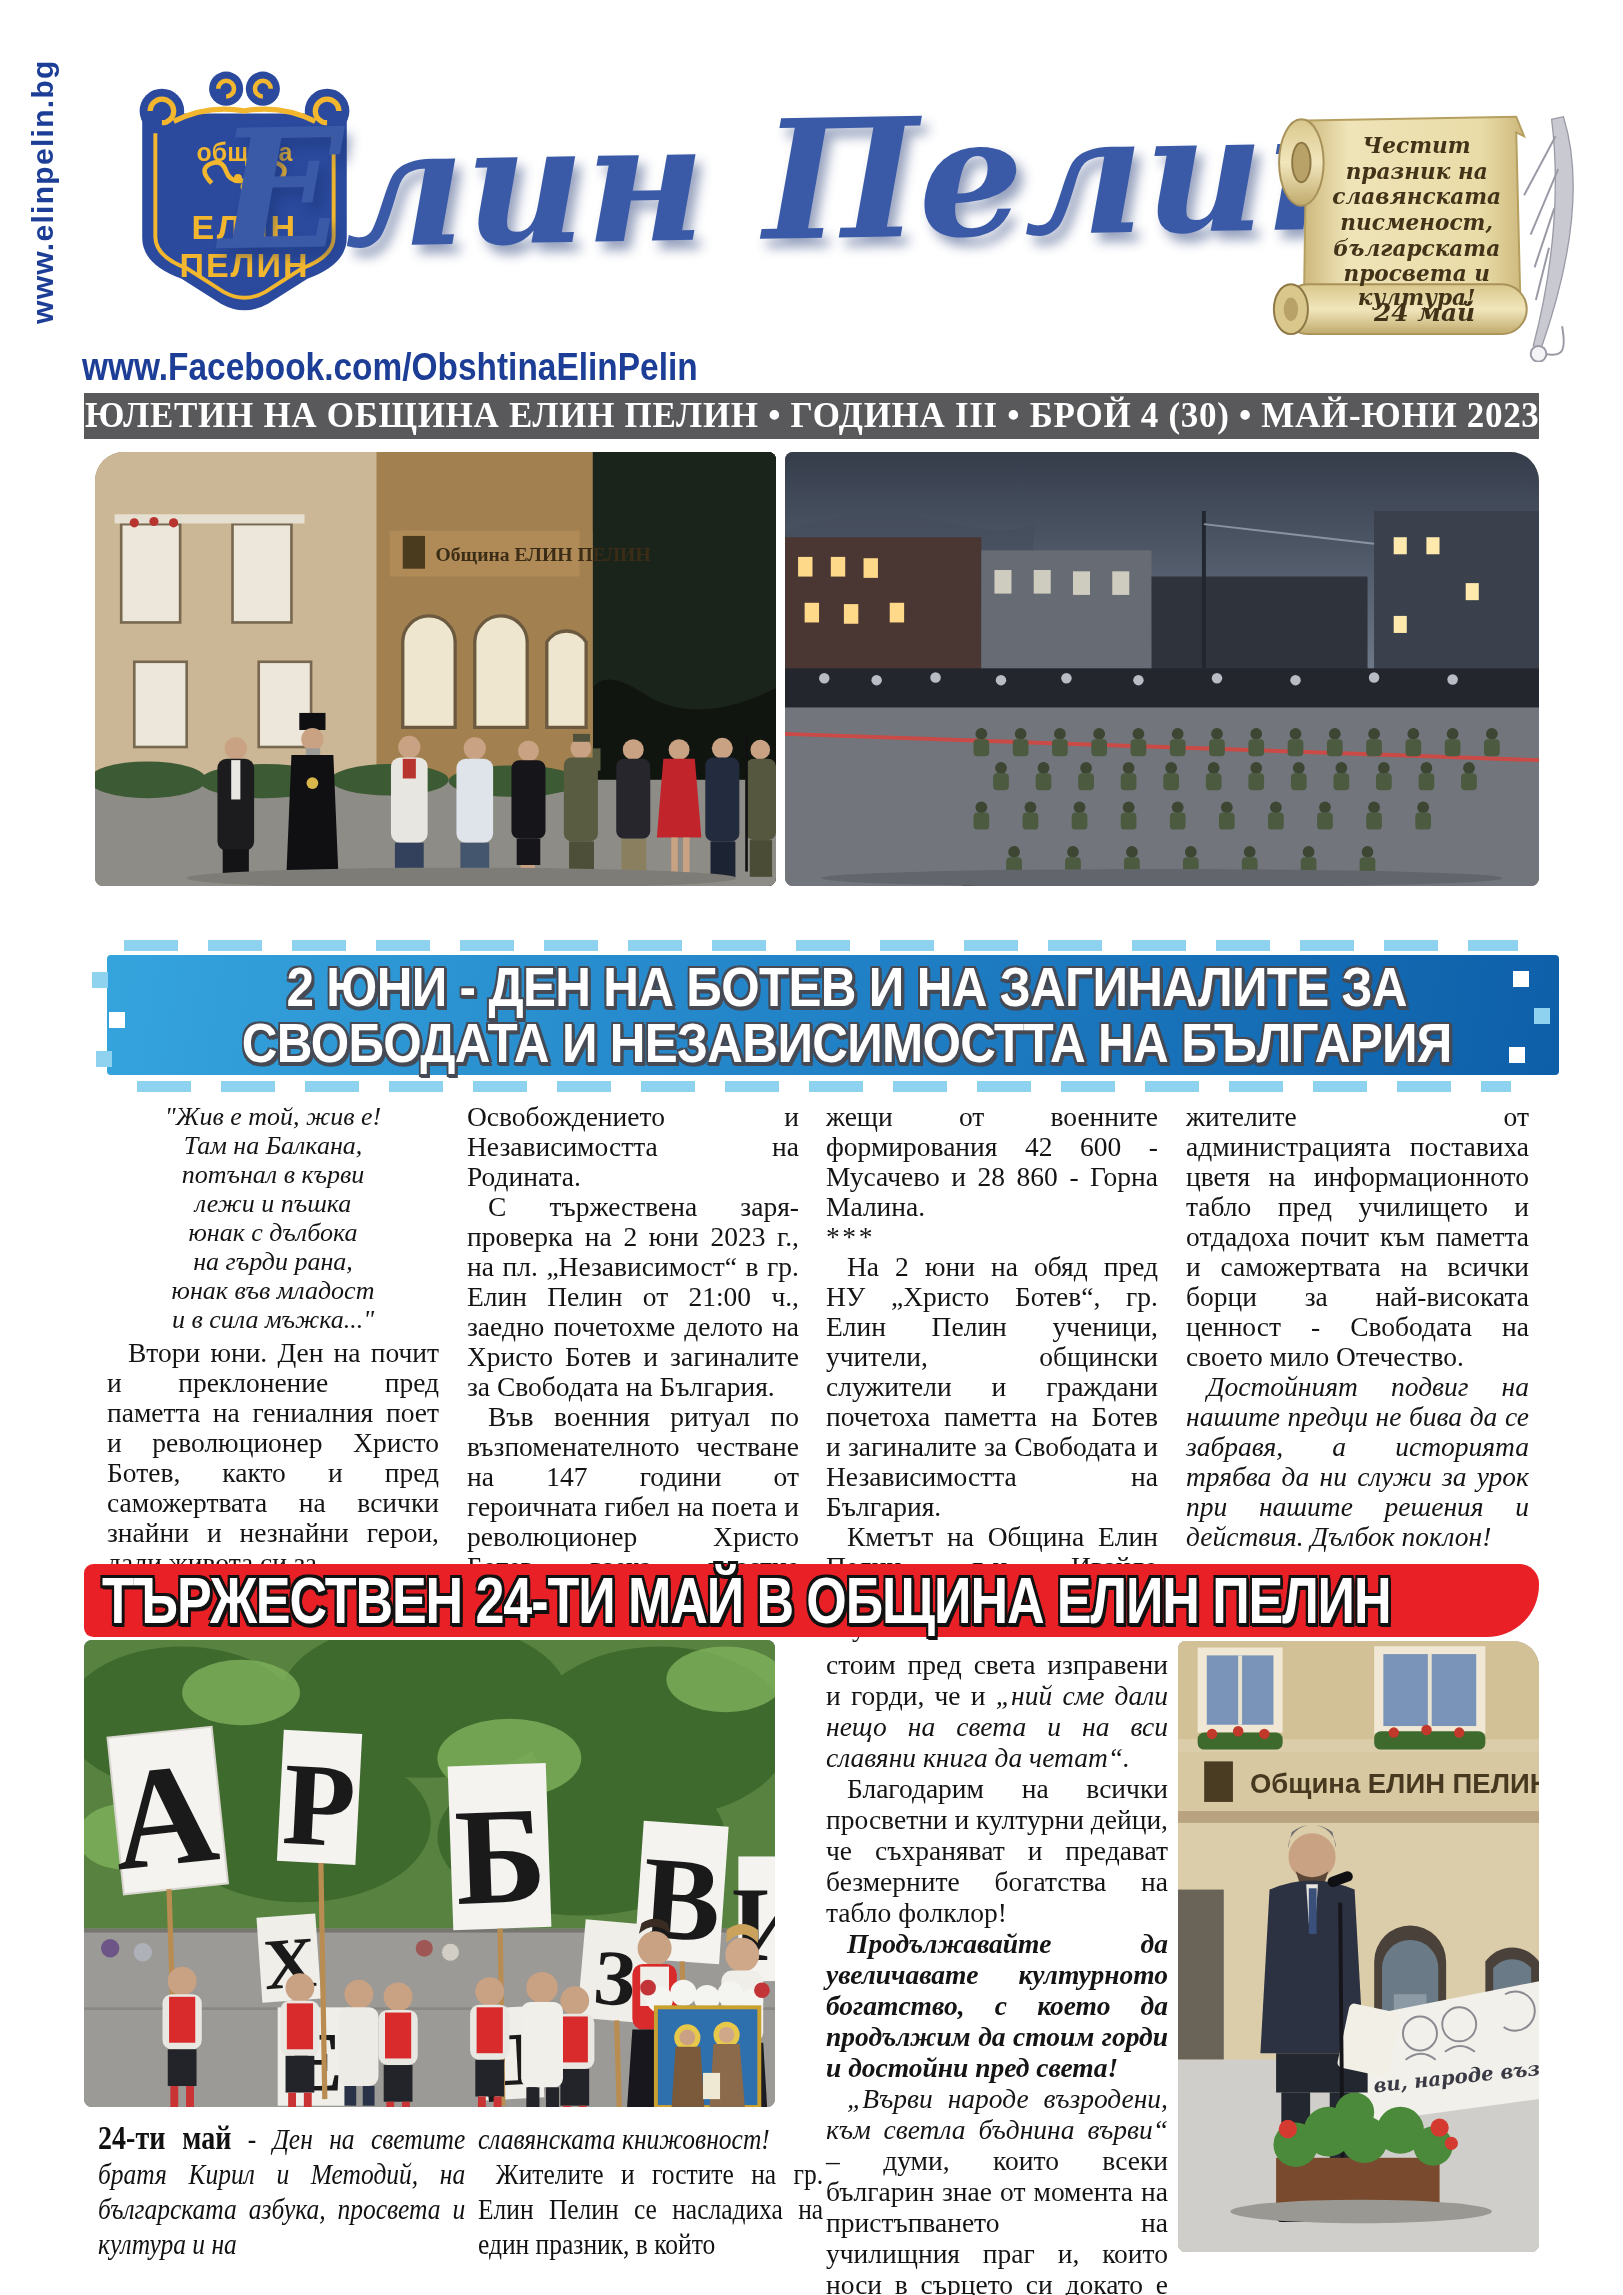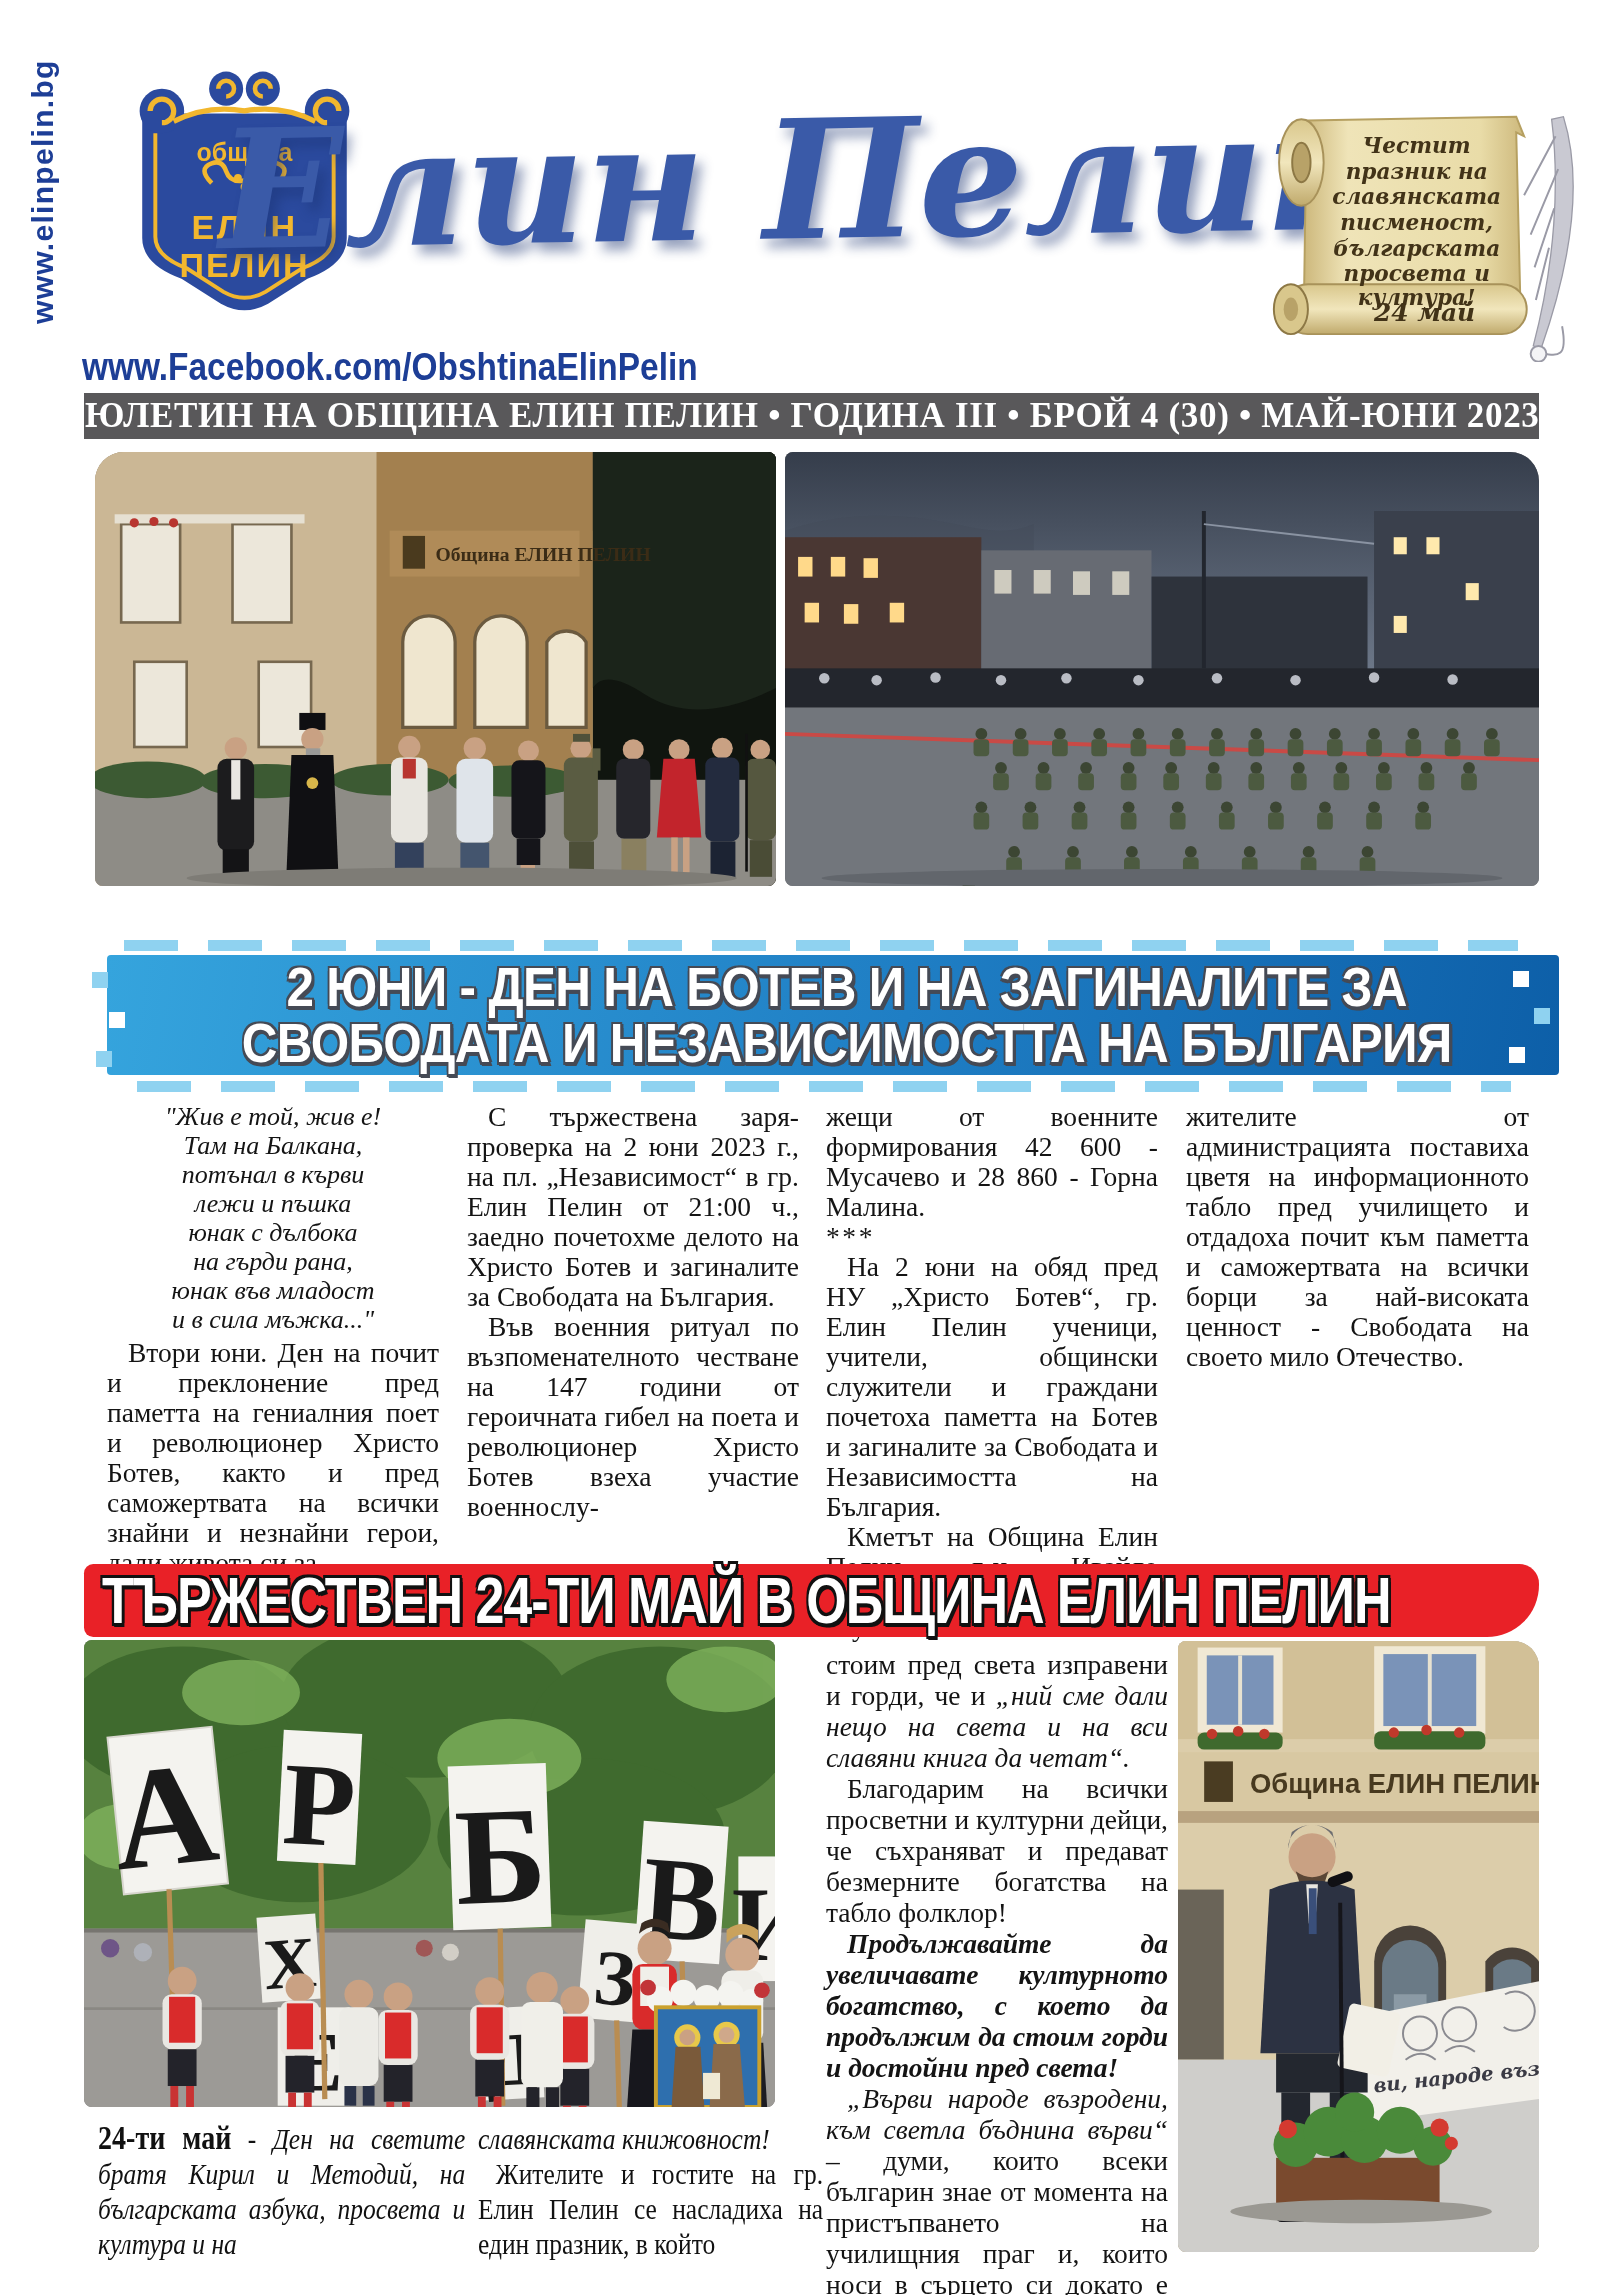--- a/index.html
+++ b/index.html
@@ -382,33 +382,35 @@
       <div>лежи и пъшка</div>
     <div>юнак с дълбока</div>
       <div>на гърди рана,</div>
     <div>юнак във младост</div>
       <div>и в сила мъжка..."</div>
   </div>
   <div class="ind">Втори юни. Ден на почит и преклонение пред паметта на гениалния поет и революционер Христо Ботев, както и пред саможертвата на всички знайни и незнайни герои, дали живота си за</div>
 </div>
 
 <div class="abs col" id="col-2">
+  <div>Освобождението и Независимостта на Родината.</div>
   <div class="ind">С тържествена заря-проверка на 2 юни 2023 г., на пл. „Независимост“ в гр. Елин Пелин от 21:00 ч., заедно почетохме делото на Христо Ботев и загиналите за Свободата на България.</div>
   <div class="ind">Във военния ритуал по възпоменателното честване на 147 години от героичната гибел на поета и революционер Христо Ботев взеха участие военнослу-</div>
 </div>
 
 <div class="abs col" id="col-3">
   <div>жещи от военните формирования 42 600 - Мусачево и 28 860 - Горна Малина.</div>
   <div class="sep">***</div>
   <div class="ind">На 2 юни на обяд пред НУ „Христо Ботев“, гр. Елин Пелин ученици, учители, общински служители и граждани почетоха паметта на Ботев и загиналите за Свободата и Независимостта на България.</div>
   <div class="ind">Кметът на Община Елин Пелин, г-н Ивайло Симеонов, зам.-кметовете и слу-</div>
 </div>
 
 <div class="abs col" id="col-4">
   <div>жителите от администрацията поставиха цветя на информационното табло пред училището и отдадоха почит към паметта и саможертвата на всички борци за най-високата ценност - Свободата на своето мило Отечество.</div>
+  <div class="ind it">Достойният подвиг на нашите предци не бива да се забравя, а историята трябва да ни служи за урок при нашите решения и действия. Дълбок поклон!</div>
 </div>
 
 <div class="abs" id="banner-may">
   <div id="banner-may-text">ТЪРЖЕСТВЕН 24-ТИ МАЙ В ОБЩИНА ЕЛИН ПЕЛИН</div>
 </div>
 
 <div class="abs photo" id="photo-parade">
   <svg viewBox="0 0 1056 712" preserveAspectRatio="none">
     <rect width="1056" height="460" fill="#57823f"></rect>
     <g fill="#3f6a2e">

